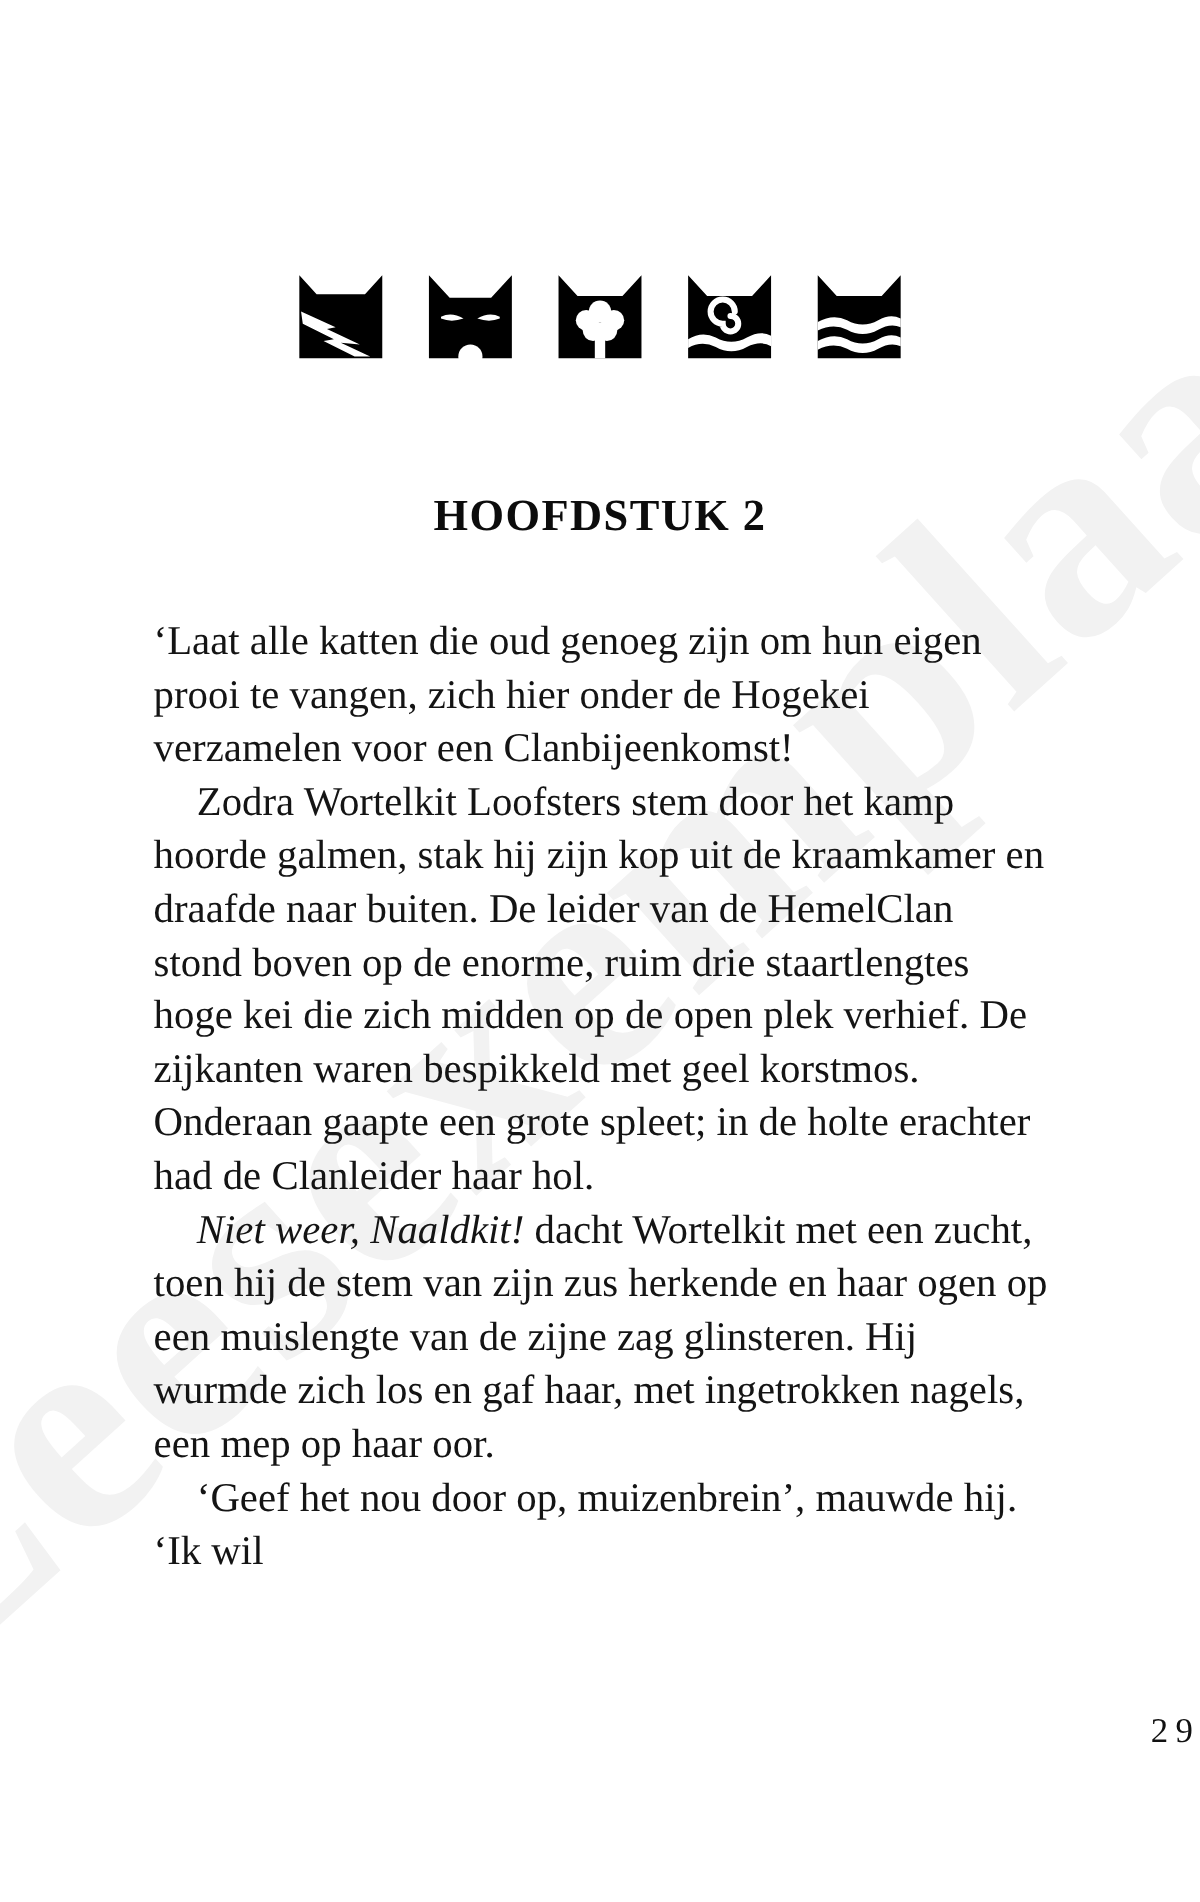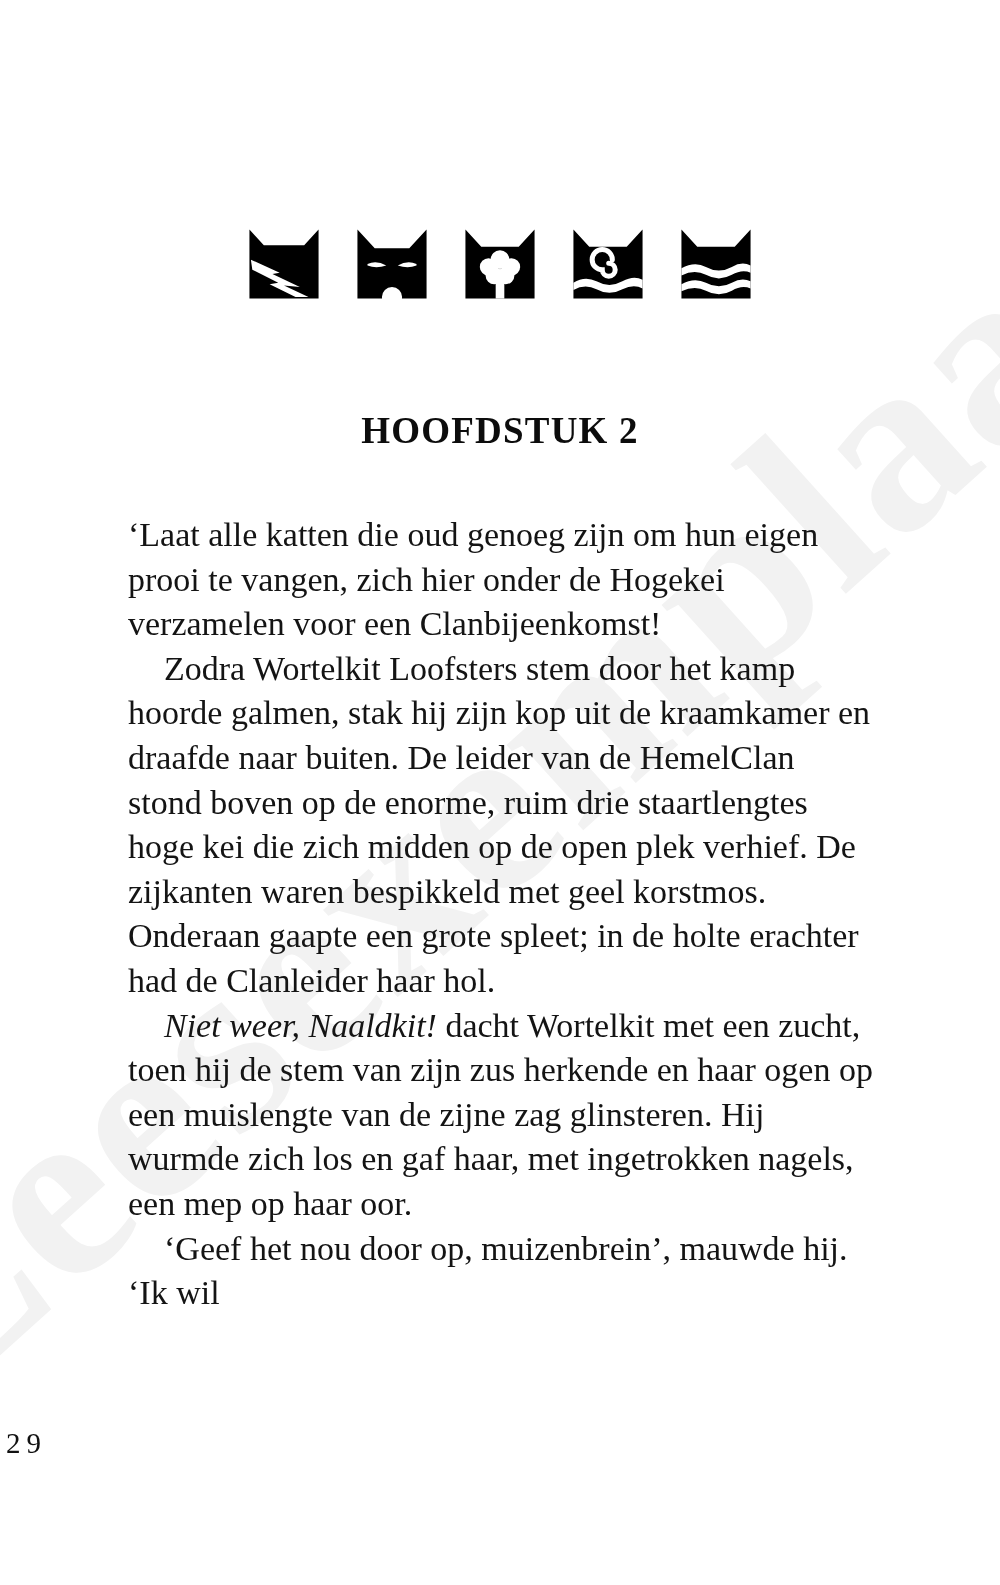--- a/index.html
+++ b/index.html
@@ -107,21 +107,21 @@
   #body-text em {
     font-style: italic;
   }
 
   
   #page-number {
     position: absolute;
     left: 0;
     top: 1427px;
     width: 1000px;
-    text-align: left;
+    text-align: right;
     font-size: 29px;
     letter-spacing: 6px;
     text-indent: 6px;
     color: #111111;
   }
 </style>
 </head>
 <body>
 
 <div id="page" style="background: rgb(255, 255, 255);">

